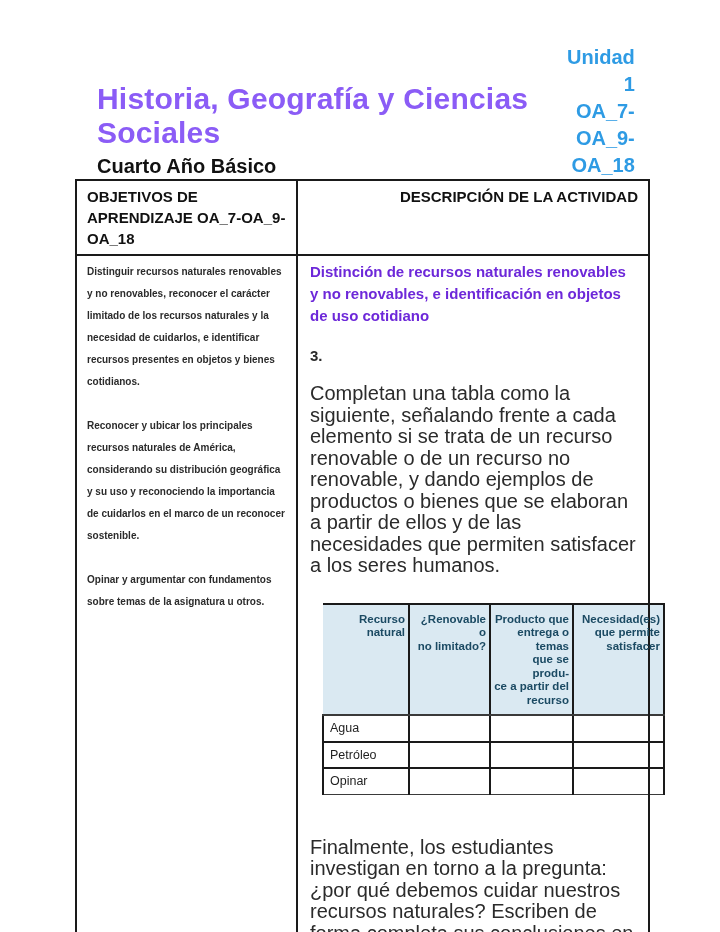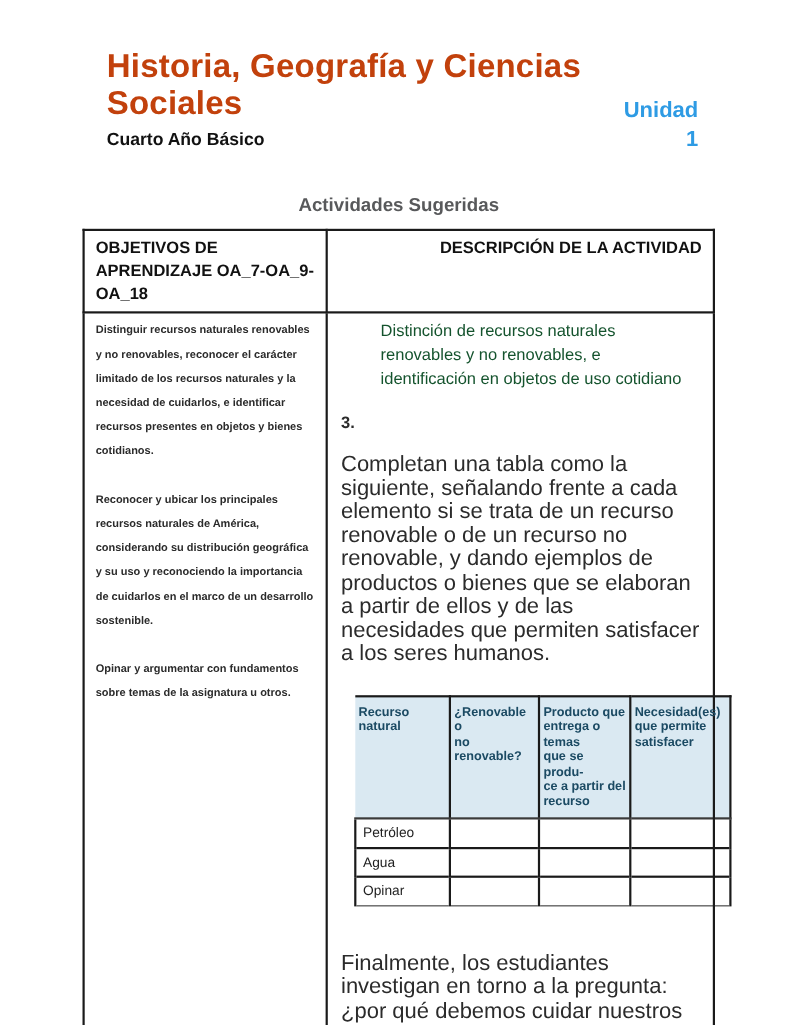--- a/index.html
+++ b/index.html
@@ -11,24 +11,24 @@
     overflow: hidden;
   }
   .content { margin-left: 75px; width: 575px; padding-top: 44px; }
 
   
   .doc-header {
     display: flex; justify-content: space-between; align-items: flex-end;
     margin: 0 28px 0 22px;
   }
   .doc-title {
-    color: #c2410c; font-size: 30px; font-weight: bold;
+    color: #8b5cf6; font-size: 30px; font-weight: bold;
     line-height: 34px; width: 470px; letter-spacing: 0.2px;
   }
-  .doc-grade { font-size: 16px; font-weight: bold; color: #111; line-height: 26px; margin-top: 3px; }
+  .doc-grade { font-size: 20px; font-weight: bold; color: #111; line-height: 26px; margin-top: 3px; }
   .header-right { text-align: right; }
   .doc-unit, .doc-oa { color: #2e9be4; font-size: 20px; font-weight: bold; line-height: 27px; }
 
   
   .section-heading {
     text-align: center; font-size: 17px; font-weight: bold;
     color: #58595b; margin: 36px 0 11px;
   }
 
   
@@ -36,38 +36,38 @@
   table.main th, table.main td { border: 2px solid #1a1a1a; vertical-align: top; }
   .main thead th { font-size: 15px; font-weight: bold; color: #111; padding: 5px 10px; height: 73px; line-height: 21px; }
   .main thead th.obj-h { width: 221px; text-align: left; }
   .main thead th.desc-h { text-align: right; }
   .main td.obj-cell { padding: 5px 9px 10px 10px; }
   .main td.desc-cell { padding: 5px 12px 10px 12px; }
 
   .obj-cell p { font-size: 10px; line-height: 22px; margin-bottom: 22px; color: #2b2b2b; }
   .obj-cell p.bold { font-weight: bold; }
 
-  .desc-cell .activity-title { font-size: 15px; font-weight: normal; line-height: 22px; color: #14532d; margin-left: 36px; }
+  .desc-cell .activity-title { font-size: 15px; font-weight: bold; line-height: 22px; color: #6d28d9; }
   .desc-cell .activity-number { font-size: 15px; font-weight: bold; margin: 20px 0 19px; color: #2b2b2b; }
   .desc-cell .activity-text { font-size: 20px; line-height: 21.5px; color: #2b2b2b; }
   .desc-cell .closing-text { margin-top: 42px; }
 
   
   table.resource {
     border-collapse: collapse; table-layout: fixed;
     width: 341px; margin: 26px 0 0 12px;
     border-top: 1px solid #a8c6d6;
   }
   .resource col.c1 { width: 86px; }
   .resource col.c2 { width: 81px; }
   .resource col.c3 { width: 83px; }
   .resource col.c4 { width: 91px; }
   .resource thead th {
     background: #dae9f2; color: #1b4a63;
-    font-size: 11.5px; font-weight: bold; text-align: left; vertical-align: top;
+    font-size: 11.5px; font-weight: bold; text-align: right; vertical-align: top;
     padding: 8px 3px 7px; line-height: 13.5px;
     white-space: pre-line;
     border-left: 1px solid #2a5f7d;
     border-bottom: 2px solid #3a3a3a;
   }
   .resource thead th:first-child { border-left: none; }
   .resource tbody th {
     text-align: left; font-weight: normal; font-size: 12.5px; color: #1f1f1f;
     padding: 5px 2px 5px 6px; line-height: 14.5px; white-space: pre-line;
     vertical-align: top; border-bottom: 1.5px solid #3a3a3a;
@@ -80,77 +80,77 @@
 
 <div class="content">
 
   <div class="doc-header">
     <div>
       <div class="doc-title">Historia, Geografía y Ciencias Sociales</div>
       <div class="doc-grade">Cuarto Año Básico</div>
     </div>
     <div class="header-right">
       <div class="doc-unit">Unidad 1</div>
+      <div class="doc-oa">OA_7-OA_9-OA_18</div>
     </div>
   </div>
 
-  <div class="section-heading">Actividades Sugeridas</div>
 
   <table class="main">
     <thead>
       <tr>
         <th class="obj-h">OBJETIVOS DE APRENDIZAJE OA_7-OA_9-OA_18</th>
         <th class="desc-h">DESCRIPCIÓN DE LA ACTIVIDAD</th>
       </tr>
     </thead>
     <tbody>
       <tr>
         <td class="obj-cell">
           <p class="bold">Distinguir recursos naturales renovables y no renovables, reconocer el carácter limitado de los recursos naturales y la necesidad de cuidarlos, e identificar recursos presentes en objetos y bienes cotidianos.</p>
-          <p class="bold">Reconocer y ubicar los principales recursos naturales de América, considerando su distribución geográfica y su uso y reconociendo la importancia de cuidarlos en el marco de un desarrollo sostenible.</p>
+          <p class="bold">Reconocer y ubicar los principales recursos naturales de América, considerando su distribución geográfica y su uso y reconociendo la importancia de cuidarlos en el marco de un reconocer sostenible.</p>
           <p class="bold">Opinar y argumentar con fundamentos sobre temas de la asignatura u otros.</p>
 
         </td>
         <td class="desc-cell">
           <div class="activity-title">Distinción de recursos naturales renovables y no renovables, e identificación en objetos de uso cotidiano</div>
           <div class="activity-number">3.</div>
           <div class="activity-text">Completan una tabla como la siguiente, señalando frente a cada elemento si se trata de un recurso renovable o de un recurso no renovable, y dando ejemplos de productos o bienes que se elaboran a partir de ellos y de las necesidades que permiten satisfacer a los seres humanos.</div>
 
           <table class="resource">
             <colgroup>
                 <col class="c1">
                 <col class="c2">
                 <col class="c3">
                 <col class="c4">
               </colgroup>
             <thead>
               <tr>
                 <th>Recurso
 natural</th>
                 <th>¿Renovable o
-no renovable?</th>
+no limitado?</th>
                 <th>Producto que
 entrega o temas
 que se produ-
 ce a partir del
 recurso</th>
                 <th>Necesidad(es)
 que permite
 satisfacer</th>
               </tr>
             </thead>
             <tbody>
               <tr>
-                <th>Petróleo</th>
+                <th>Agua</th>
                 <td></td>
                 <td></td>
                 <td></td>
               </tr>
               <tr>
-                <th>Agua</th>
+                <th>Petróleo</th>
                 <td></td>
                 <td></td>
                 <td></td>
               </tr>
               <tr>
                 <th>Opinar</th>
                 <td></td>
                 <td></td>
                 <td></td>
               </tr>

